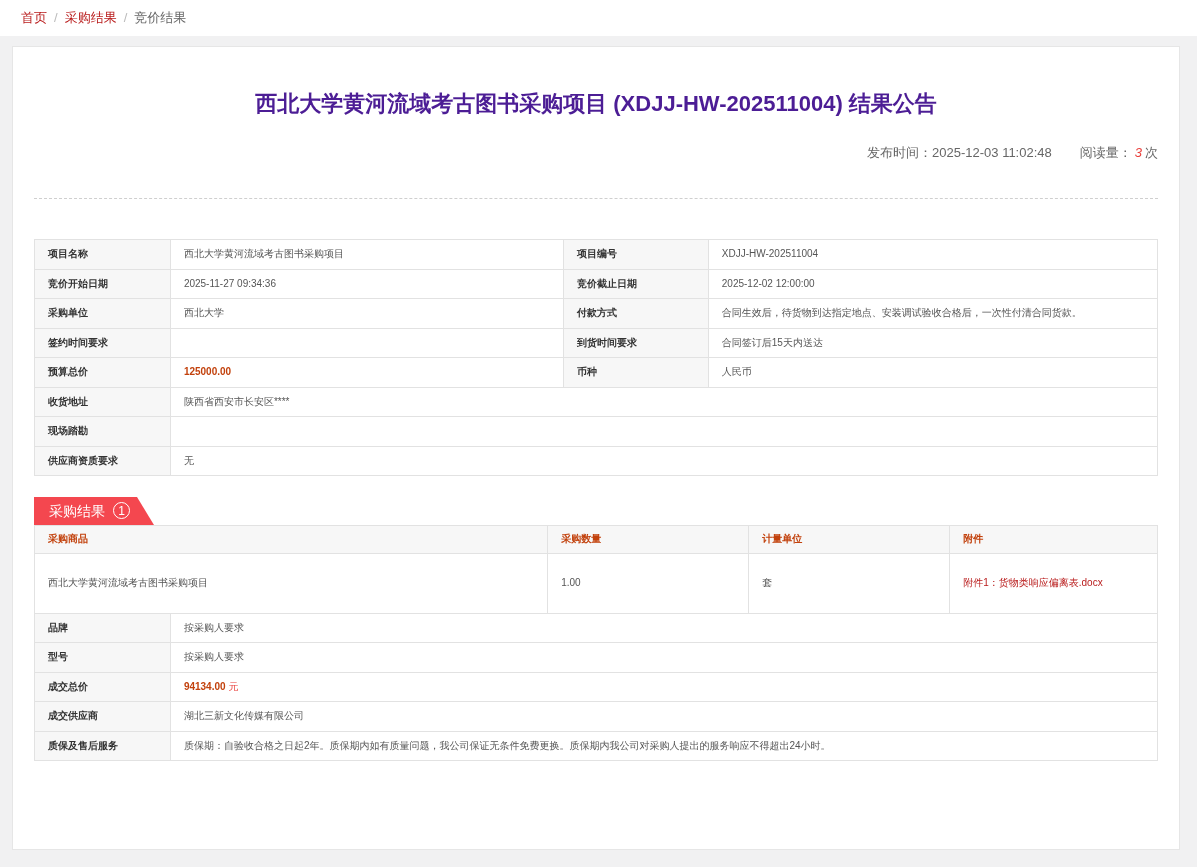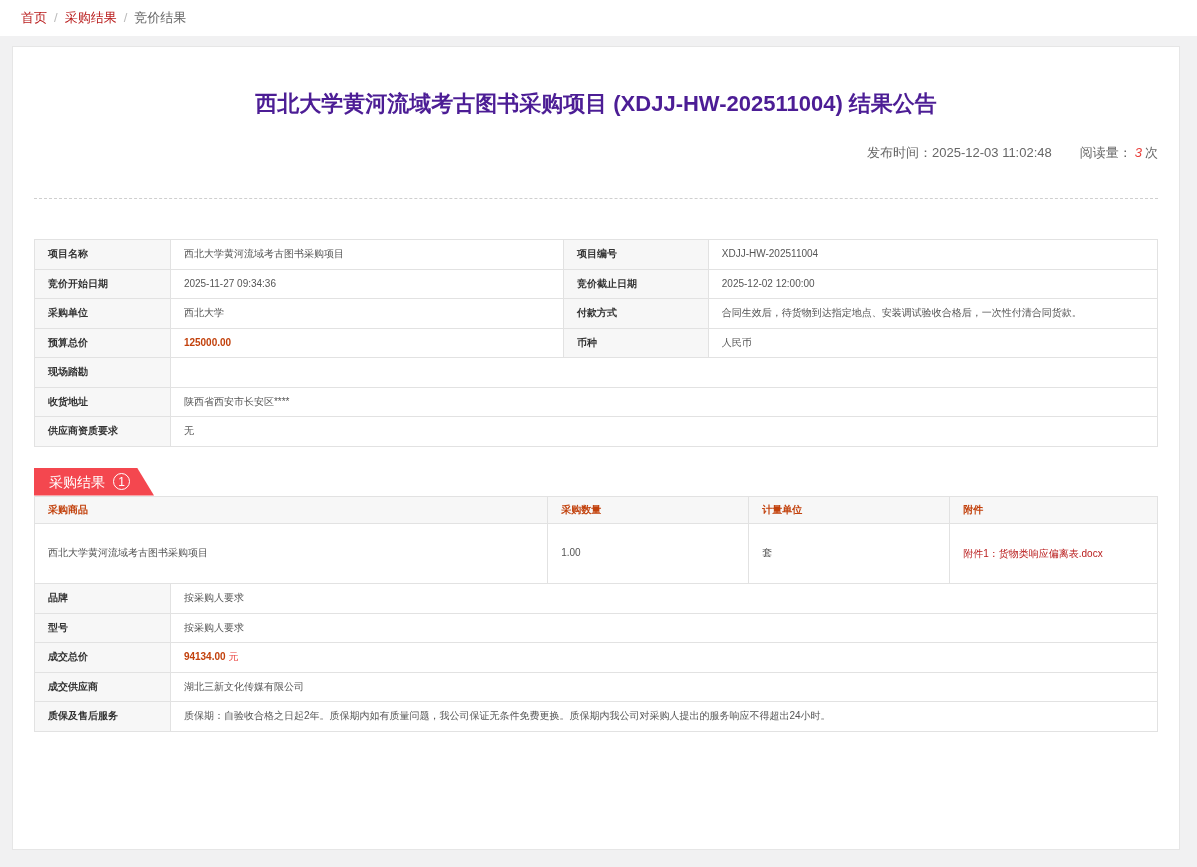--- a/index.html
+++ b/index.html
@@ -129,32 +129,38 @@
         <td class="lbl">竞价截止日期</td>
         <td class="val">2025-12-02 12:00:00</td>
       </tr>
       <tr>
         <td class="lbl">采购单位</td>
         <td class="val">西北大学</td>
         <td class="lbl">付款方式</td>
         <td class="val">合同生效后，待货物到达指定地点、安装调试验收合格后，一次性付清合同货款。</td>
       </tr>
       <tr>
+        <td class="lbl">签约时间要求</td>
+        <td class="val"></td>
+        <td class="lbl">到货时间要求</td>
+        <td class="val">合同签订后15天内送达</td>
+      </tr>
+      <tr>
         <td class="lbl">预算总价</td>
         <td class="val red-price">125000.00</td>
         <td class="lbl">币种</td>
         <td class="val">人民币</td>
       </tr>
       <tr>
+        <td class="lbl">收货地址</td>
+        <td class="val" colspan="3">陕西省西安市长安区****</td>
+      </tr>
+      <tr>
         <td class="lbl">现场踏勘</td>
         <td class="val" colspan="3"></td>
-      </tr>
-      <tr>
-        <td class="lbl">收货地址</td>
-        <td class="val" colspan="3">陕西省西安市长安区****</td>
       </tr>
       <tr>
         <td class="lbl">供应商资质要求</td>
         <td class="val" colspan="3">无</td>
       </tr>
     </tbody>
   </table>
 
   <div class="result-badge">
     <span>采购结果</span><span class="badge-count">1</span>

